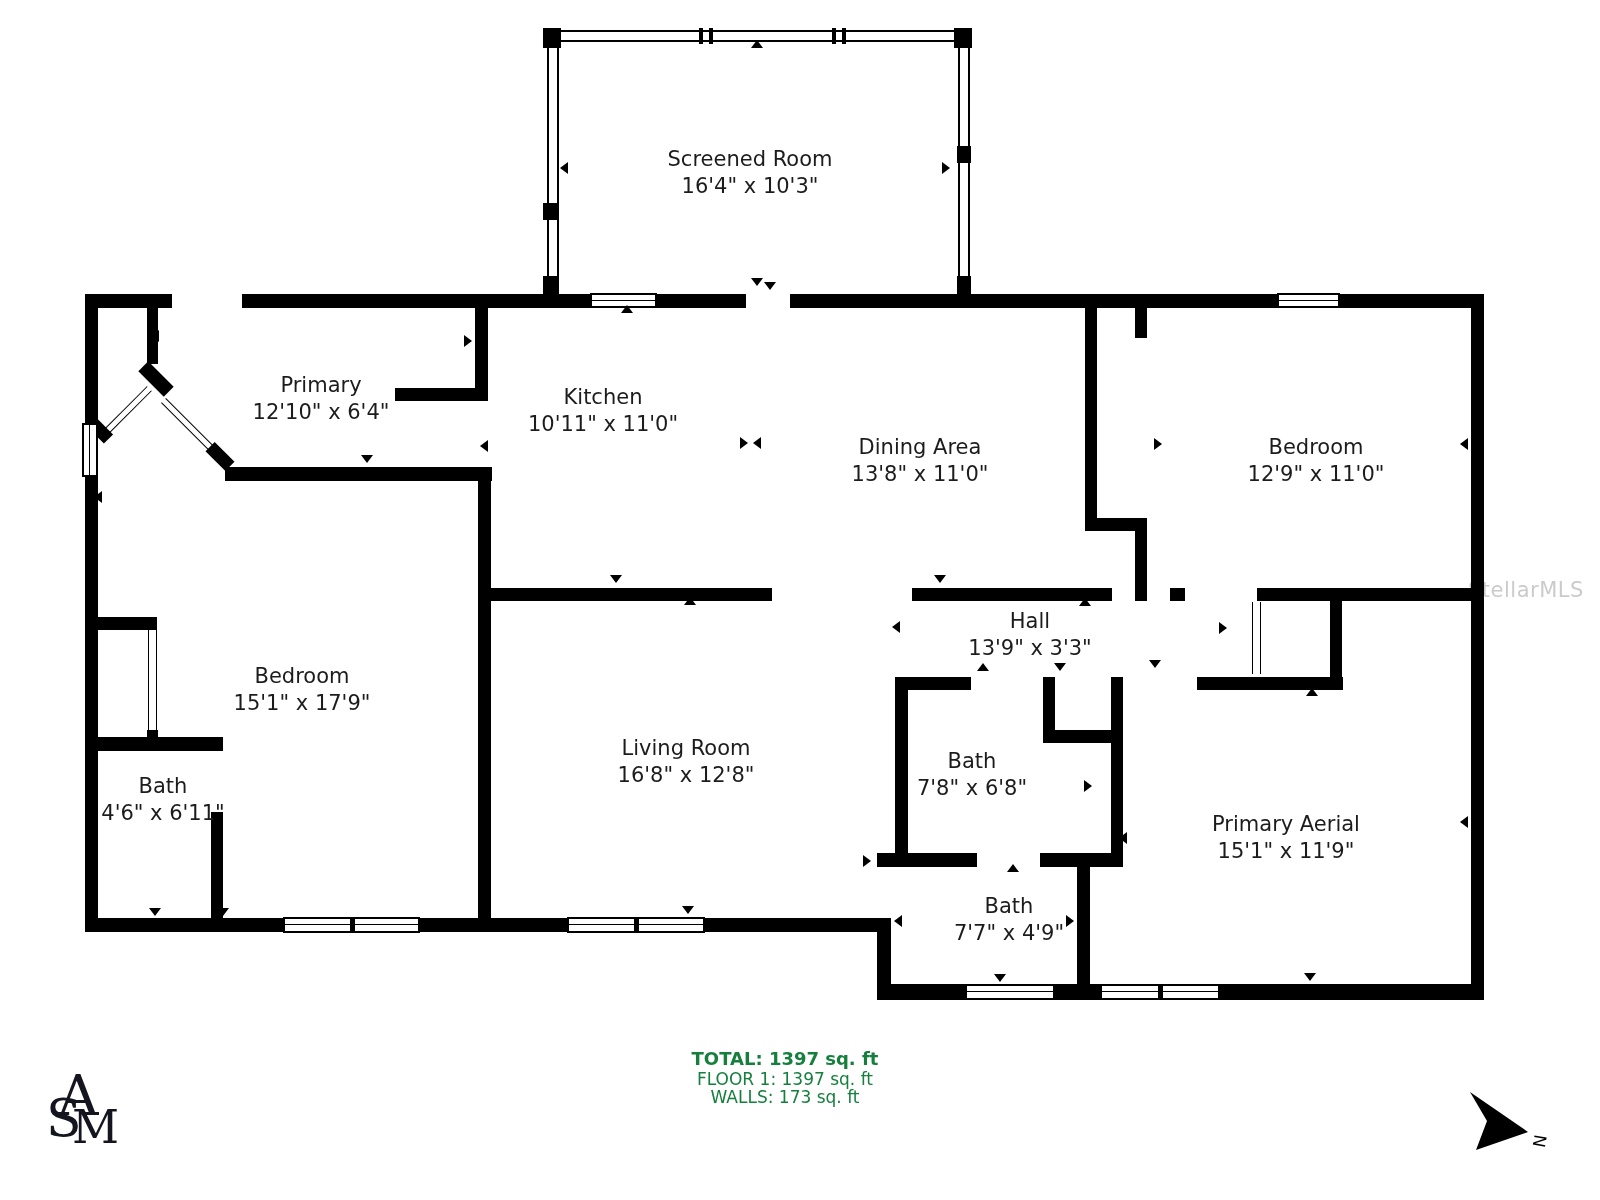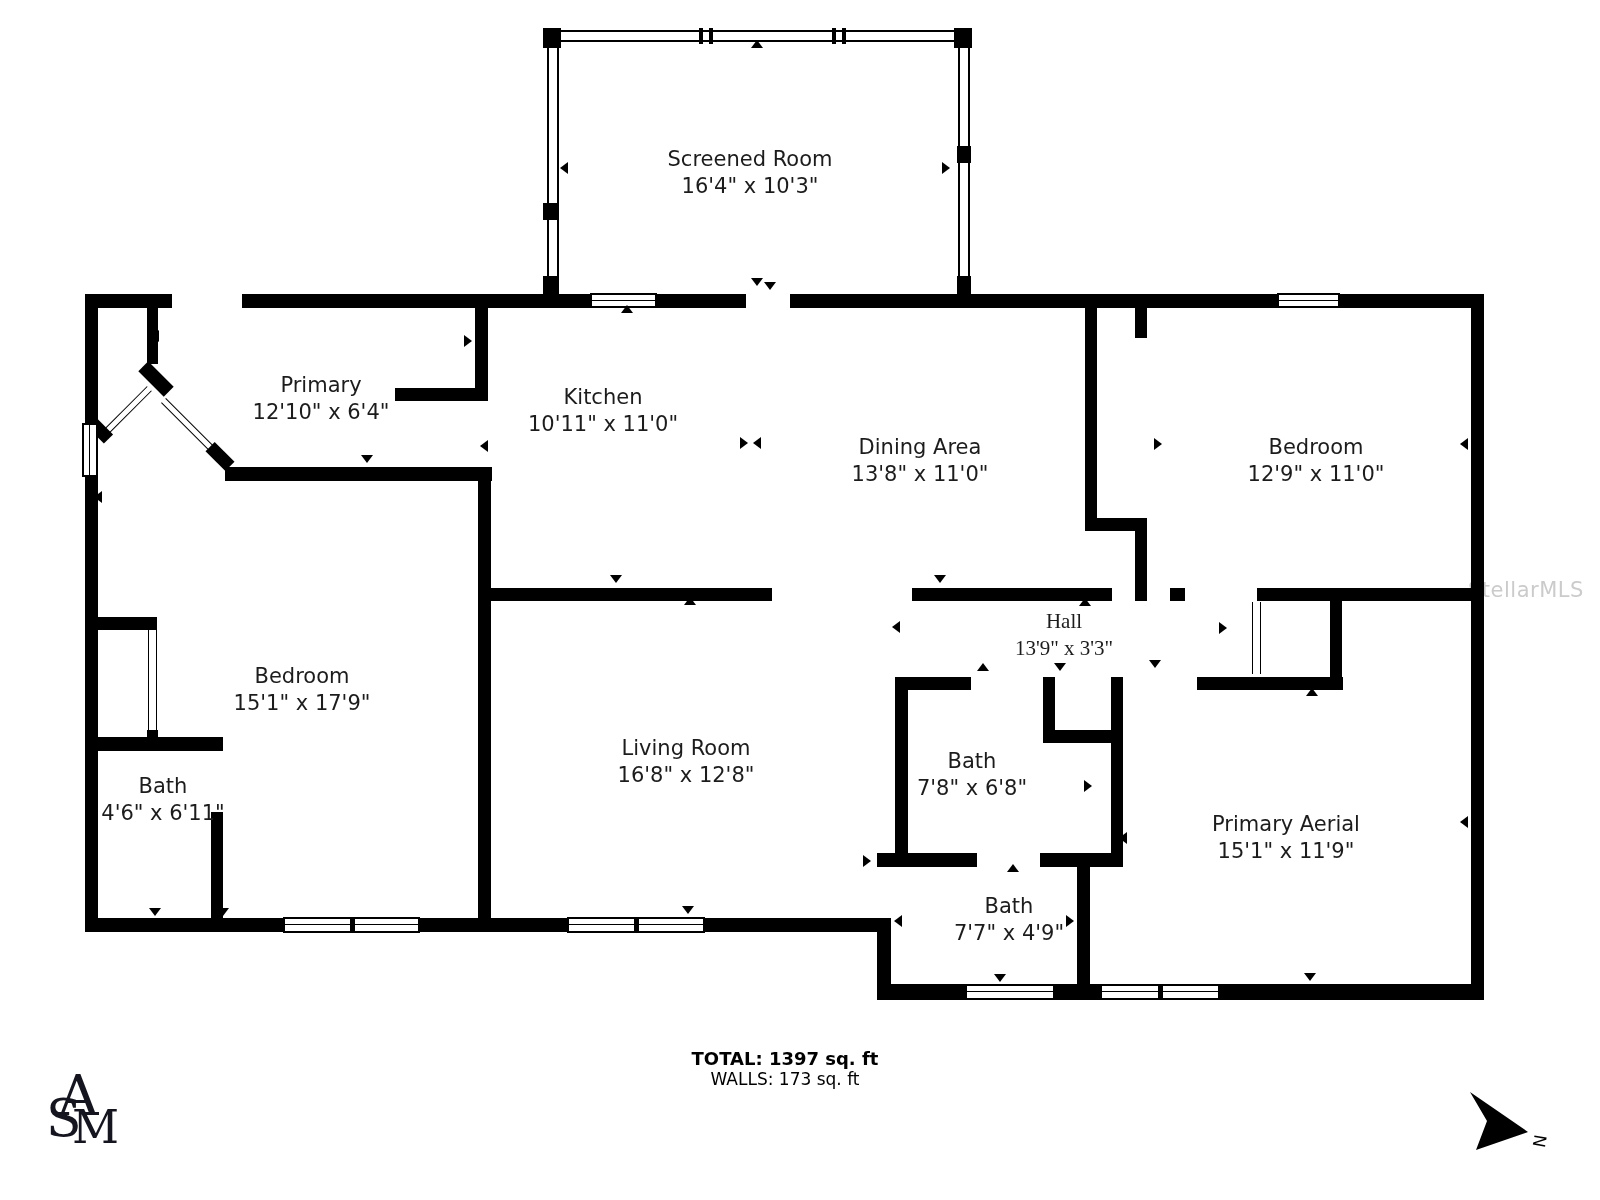--- a/index.html
+++ b/index.html
@@ -17,21 +17,21 @@
   .diagwall{position:absolute;background:#000;z-index:4;}
   .diagdoor{position:absolute;background:#fff;border-top:1.5px solid #000;border-bottom:1.5px solid #000;box-sizing:border-box;z-index:2;}
   .ar{position:absolute;width:0;height:0;z-index:6;}
   .ar.u{border-left:6px solid transparent;border-right:6px solid transparent;border-bottom:8px solid #000;}
   .ar.d{border-left:6px solid transparent;border-right:6px solid transparent;border-top:8px solid #000;}
   .ar.l{border-top:6px solid transparent;border-bottom:6px solid transparent;border-right:8px solid #000;}
   .ar.r{border-top:6px solid transparent;border-bottom:6px solid transparent;border-left:8px solid #000;}
   .room-label{position:absolute;transform:translateX(-50%);text-align:center;color:#1c1c1c;
               font-size:21px;line-height:27px;white-space:nowrap;z-index:7;}
   #watermark{position:absolute;color:#cbcbcb;font-size:21px;letter-spacing:.5px;z-index:1;white-space:nowrap;}
-  #footer{position:absolute;left:385px;top:1048px;width:800px;text-align:center;color:#000000;z-index:7;}
+  #footer{position:absolute;left:385px;top:1048px;width:800px;text-align:center;color:#15803d;z-index:7;}
   #footer .b{font-weight:bold;font-size:18px;line-height:22px;}
   #footer .n{font-size:17px;line-height:18px;}
   #disclaimer{position:absolute;left:385px;top:1135px;width:800px;text-align:center;
               font-size:12.5px;color:#222;z-index:7;}
   #logo{position:absolute;left:46px;top:1068px;width:90px;height:95px;z-index:7;
         font-family:"DejaVu Serif","Liberation Serif",serif;color:#15151f;}
   #logo span{position:absolute;line-height:1;}
   #logo .la{left:12px;top:0;font-size:56px;}
   #logo .ls{left:0px;top:24px;font-size:52px;}
   #logo .lm{left:26px;top:36px;font-size:46px;}
@@ -194,21 +194,21 @@
         <div>15'1" x 17'9"</div>
       </div>
       <div class="room-label" style="left: 163px; top: 773px;">
         <div>Bath</div>
         <div>4'6" x 6'11"</div>
       </div>
       <div class="room-label" style="left: 686px; top: 735px;">
         <div>Living Room</div>
         <div>16'8" x 12'8"</div>
       </div>
-      <div class="room-label" style="left: 1064px; top: 608px; font-family: Liberation Serif, serif;">
+      <div class="room-label" style="left: 1030px; top: 608px;">
         <div>Hall</div>
         <div>13'9" x 3'3"</div>
       </div>
       <div class="room-label" style="left: 972px; top: 748px;">
         <div>Bath</div>
         <div>7'8" x 6'8"</div>
       </div>
       <div class="room-label" style="left: 1009px; top: 893px;">
         <div>Bath</div>
         <div>7'7" x 4'9"</div>
@@ -216,20 +216,21 @@
       <div class="room-label" style="left: 1286px; top: 811px;">
         <div>Primary Aerial</div>
         <div>15'1" x 11'9"</div>
       </div>
     </div>
 
   <div id="watermark" style="left:1468px;top:578px;">StellarMLS</div>
 
   <div id="footer">
     <div class="b">TOTAL: 1397 sq. ft</div>
+    <div class="n">FLOOR 1: 1397 sq. ft</div>
     <div class="n">WALLS: 173 sq. ft</div>
   </div>
 
   <div id="logo">
     <span class="la">A</span>
     <span class="ls">S</span>
     <span class="lm">M</span>
   </div>
 
   <div id="compass">

